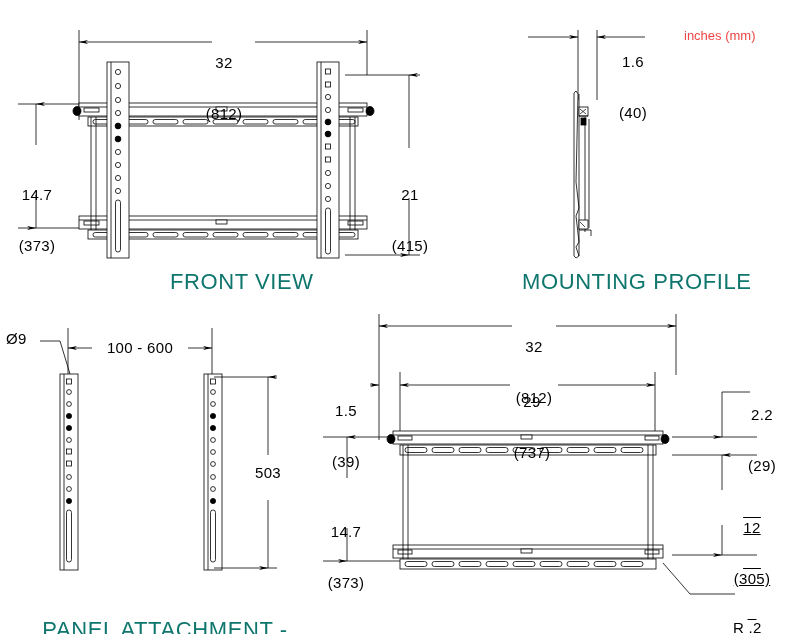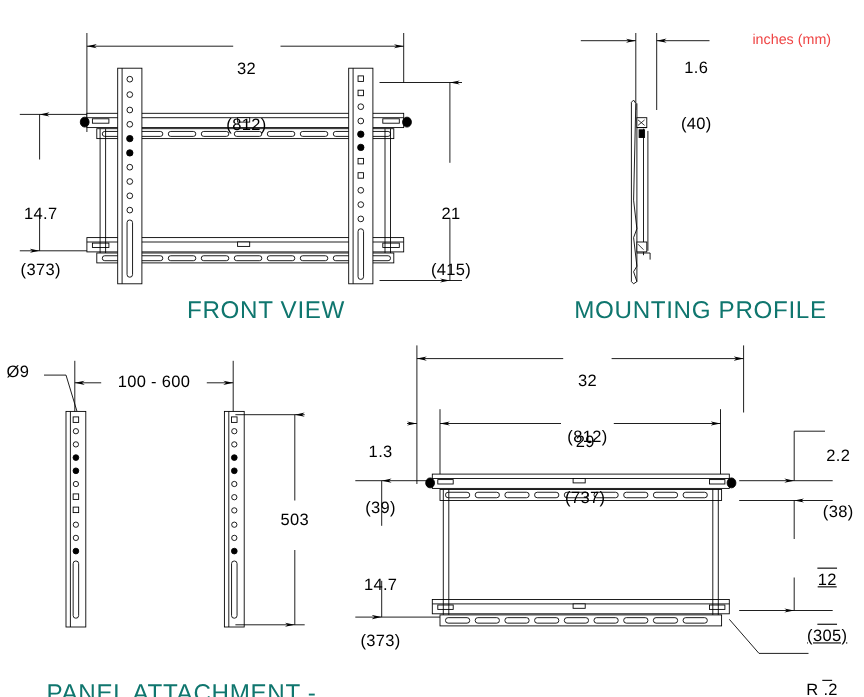--- a/index.html
+++ b/index.html
@@ -358,32 +358,32 @@
     <div>32</div>
     <div>(812)</div>
   </div>
 
   <div class="dimtext ctr" style="left:504px; top:359px; width:56px;">
     <div>29</div>
     <div>(737)</div>
   </div>
 
   <div class="dimtext ctr" style="left:320px; top:368px; width:52px;">
-    <div>1.3</div>
+    <div>1.5</div>
     <div>(39)</div>
   </div>
 
   <div class="dimtext ctr" style="left:313px; top:489px; width:66px;">
     <div>14.7</div>
     <div>(373)</div>
   </div>
 
   <div class="dimtext ctr" style="left:740px; top:372px; width:44px;">
     <div>2.2</div>
-    <div>(38)</div>
+    <div>(29)</div>
   </div>
 
   <div class="dimtext ctr" style="left:723px; top:485px; width:58px;text-decoration:underline;">
     <div>12</div>
     <div>(305)</div>
   </div>
 
   <div class="dimtext" style="left:733px; top:585px;">
     <div>R .2</div>
     

